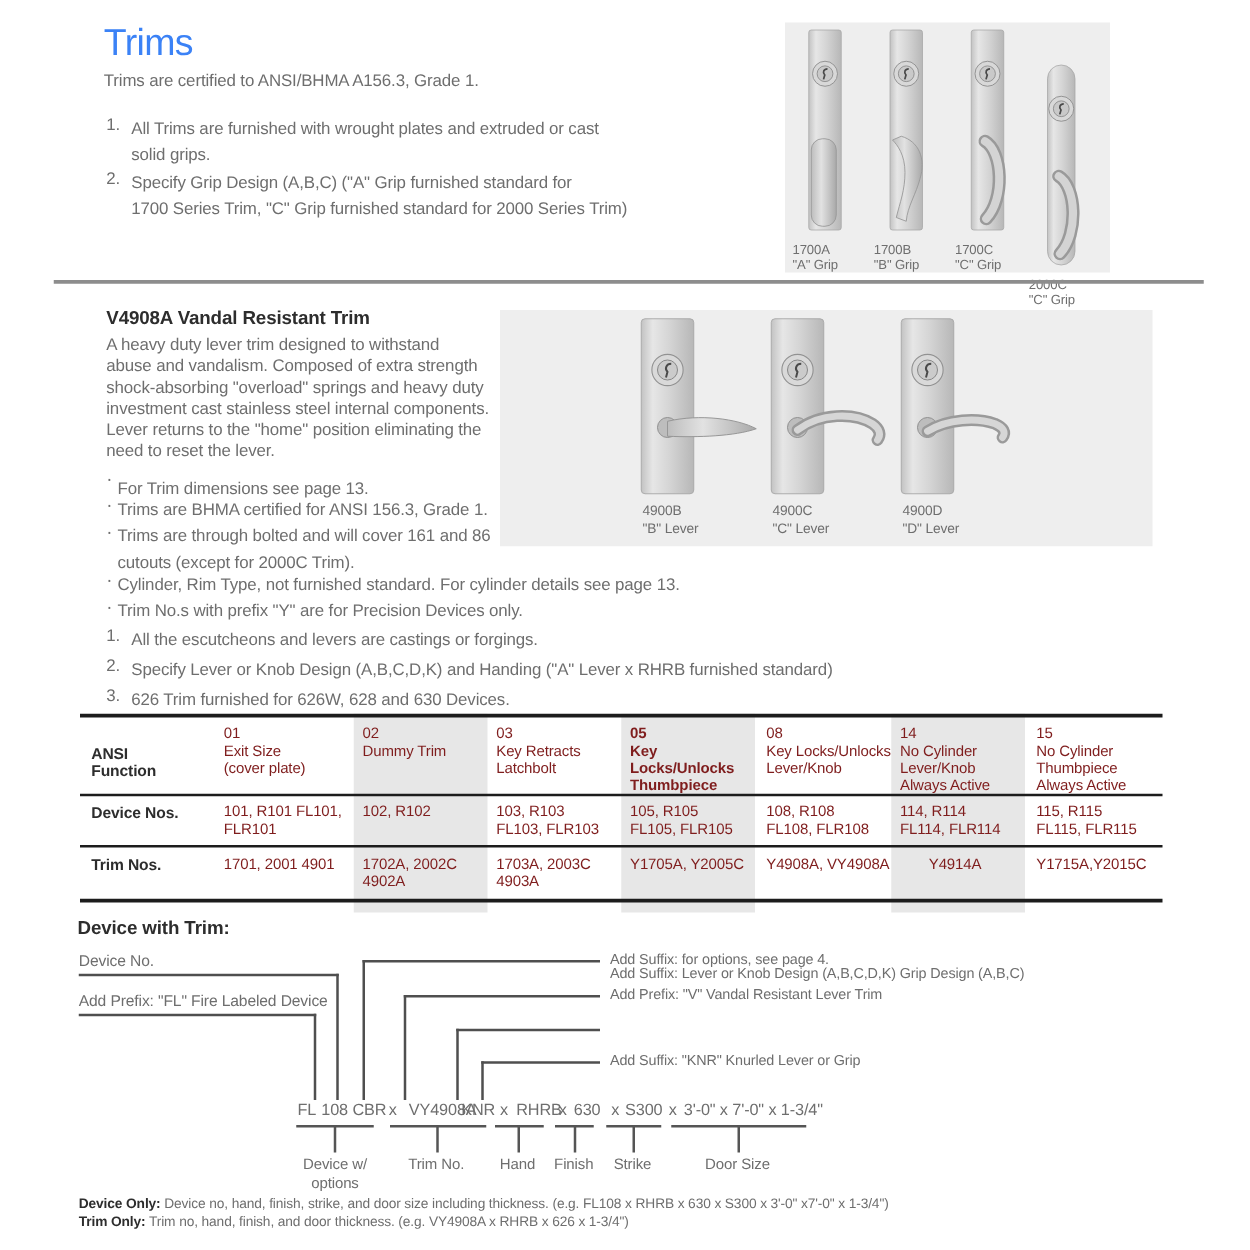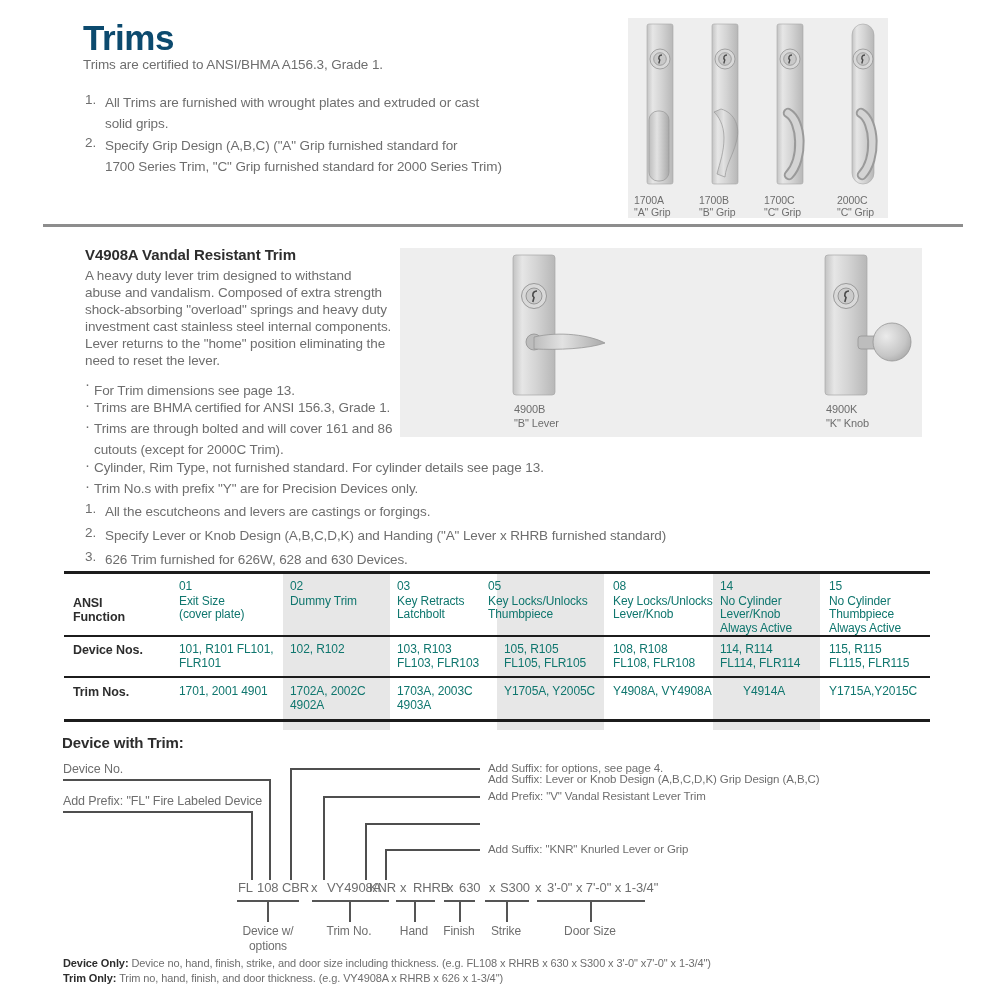--- a/index.html
+++ b/index.html
@@ -2,39 +2,39 @@
 <html><head>
 <meta charset="utf-8">
 <style>
   html,body{margin:0;padding:0;background:#ffffff;}
   .page{
     position:relative;width:1000px;height:1000px;background:#ffffff;overflow:hidden;
     font-family:"Liberation Sans", sans-serif;color:#6e6e6e;letter-spacing:-0.1px;
   }
   .abs{position:absolute;}
   .ml{white-space:pre-line;}
-  .title{font-size:35px;font-weight:bold;color:#0c4a6e;letter-spacing:-0.5px;}
+  .title{font-size:30px;font-weight:normal;color:#3b82f6;letter-spacing:-0.5px;}
   .subtitle{font-size:13.5px;color:#6e6e6e;}
   .body-txt{font-size:13.5px;line-height:17px;color:#6e6e6e;}
   .list-num{font-size:13.5px;color:#6e6e6e;}
   .list-txt{font-size:13.5px;line-height:21px;color:#6e6e6e;}
   .sec-head{font-size:15px;font-weight:bold;color:#2d2d2d;}
   .bullet-dot{font-size:15px;color:#6e6e6e;}
   .bullet-txt{font-size:13.5px;line-height:21px;color:#6e6e6e;}
   .panel{background:#eeeeee;}
   .fig-col{position:absolute;top:0;height:100%;}
   .fig-model{font-size:10.5px;color:#6e6e6e;line-height:12px;}
   .fig-cap{font-size:10.5px;color:#6e6e6e;line-height:12px;}
   .divider{background:#8d8d8d;height:3px;}
   
   .tbl{position:absolute;left:64px;top:571px;width:866px;height:151px;}
   .band{position:absolute;top:0;height:159px;width:107px;background:#e7e7e7;}
   .tbl-border{position:absolute;left:0;width:866px;background:#1c1c1c;}
   .tbl-rowlabel{position:absolute;font-size:12.5px;font-weight:bold;color:#2d2d2d;line-height:14px;}
-  .cell{position:absolute;width:104px;font-size:12px;line-height:13.5px;color:#0f766e;}
+  .cell{position:absolute;width:104px;font-size:12px;line-height:13.5px;color:#7f1d1d;}
   .cell .code{margin-bottom:1px;}
   
   .ord-head{font-size:15px;font-weight:bold;color:#2d2d2d;}
   .callout{font-size:12.5px;color:#6e6e6e;}
   .callout-r{font-size:11.5px;color:#6e6e6e;}
   .hline{position:absolute;height:2px;background:#4f4f4f;}
   .vline{position:absolute;width:2px;background:#4f4f4f;}
   .tok{position:absolute;top:880px;font-size:13px;color:#6e6e6e;white-space:nowrap;}
   .uline{position:absolute;top:900px;height:2px;background:#555555;}
   .tvert{position:absolute;top:900px;height:22px;width:2px;background:#555555;}
@@ -114,21 +114,21 @@
         <circle cx="30" cy="38" r="10" fill="#d8d8d8" stroke="#949494" stroke-width="0.8"></circle>
         <circle cx="30" cy="38" r="6.3" fill="#c9c9c9" stroke="#8a8a8a" stroke-width="0.7"></circle>
         <path d="M32 34 c-3 0 -4.2 3 -2.2 5 l-1 3.5" stroke="#4a4a4a" stroke-width="1.4" fill="none"></path>
         <path d="M28 92 C 42 100, 44 138, 29 154" fill="none" stroke="#9a9a9a" stroke-width="10.5" stroke-linecap="round"></path>
         <path d="M28 92 C 42 100, 44 138, 29 154" fill="none" stroke="#d4d4d4" stroke-width="6.5" stroke-linecap="round"></path>
       </svg>
       <div class="abs fig-model" style="left:6px;top:176px;">1700C</div>
       <div class="abs fig-cap" style="left:6px;top:188px;">"C" Grip</div>
     </div>
 
-    <div class="fig-col" style="left:203px;width:65px;">
+    <div class="fig-col" style="left:189px;width:65px;margin-top:28px;">
       <svg class="abs" style="left:2px;top:3px;" width="60" height="168" viewBox="0 0 60 168">
         <rect x="19" y="3" width="22" height="160" rx="11" fill="url(#gPlate)" stroke="#a6a6a6" stroke-width="0.6"></rect>
         <circle cx="30" cy="38" r="10" fill="#d8d8d8" stroke="#949494" stroke-width="0.8"></circle>
         <circle cx="30" cy="38" r="6.3" fill="#c9c9c9" stroke="#8a8a8a" stroke-width="0.7"></circle>
         <path d="M32 34 c-3 0 -4.2 3 -2.2 5 l-1 3.5" stroke="#4a4a4a" stroke-width="1.4" fill="none"></path>
         <path d="M28 92 C 42 100, 44 138, 29 154" fill="none" stroke="#9a9a9a" stroke-width="10.5" stroke-linecap="round"></path>
         <path d="M28 92 C 42 100, 44 138, 29 154" fill="none" stroke="#d4d4d4" stroke-width="6.5" stroke-linecap="round"></path>
       </svg>
       <div class="abs fig-model" style="left:6px;top:176px;">2000C</div>
       <div class="abs fig-cap" style="left:6px;top:188px;">"C" Grip</div>
@@ -189,34 +189,48 @@
         <circle cx="26" cy="44" r="12.5" fill="#d9d9d9" stroke="#929292" stroke-width="0.9"></circle>
         <circle cx="26" cy="44" r="8" fill="#cbcbcb" stroke="#888888" stroke-width="0.8"></circle>
         <path d="M29 39 c-4 0 -5.5 4 -3 6.5 l-1.2 4.5" stroke="#4a4a4a" stroke-width="1.6" fill="none"></path>
         <circle cx="26" cy="90" r="8" fill="#bdbdbd" stroke="#909090" stroke-width="0.8"></circle>
         <path d="M26 85 C 52 79, 82 83, 97 91 C 80 97, 50 98, 26 97 Z" fill="url(#gGrip)" stroke="#979797" stroke-width="0.8"></path>
       </svg>
       <div class="abs fig-model" style="left:8px;top:155px;font-size:11px;">4900B</div>
       <div class="abs fig-cap" style="left:8px;top:169px;font-size:11px;">"B" Lever</div>
     </div>
 
-
-
-    <div class="fig-col" style="left:418px;width:104px;">
+    <div class="fig-col" style="left:210px;width:104px;">
       <svg class="abs" style="left:2px;top:4px;" width="100" height="146" viewBox="0 0 100 146">
         <rect x="5" y="3" width="42" height="140" rx="3" fill="url(#gPlate)" stroke="#a6a6a6" stroke-width="0.7"></rect>
         <circle cx="26" cy="44" r="12.5" fill="#d9d9d9" stroke="#929292" stroke-width="0.9"></circle>
         <circle cx="26" cy="44" r="8" fill="#cbcbcb" stroke="#888888" stroke-width="0.8"></circle>
         <path d="M29 39 c-4 0 -5.5 4 -3 6.5 l-1.2 4.5" stroke="#4a4a4a" stroke-width="1.6" fill="none"></path>
-        <rect x="38" y="84" width="20" height="13" rx="3" fill="#bdbdbd" stroke="#909090" stroke-width="0.7"></rect>
-        <circle cx="72" cy="90" r="19" fill="url(#gKnob)" stroke="#949494" stroke-width="0.8"></circle>
-      </svg>
-      <div class="abs fig-model" style="left:8px;top:155px;font-size:11px;">4900K</div>
-      <div class="abs fig-cap" style="left:8px;top:169px;font-size:11px;">"K" Knob</div>
-    </div>
+        <circle cx="26" cy="90" r="8" fill="#bdbdbd" stroke="#909090" stroke-width="0.8"></circle>
+        <path d="M26 92 C 44 78, 72 78, 86 87 C 92 91, 93 96, 90 100" fill="none" stroke="#9a9a9a" stroke-width="9.5" stroke-linecap="round"></path>
+        <path d="M26 92 C 44 78, 72 78, 86 87 C 92 91, 93 96, 90 100" fill="none" stroke="#d6d6d6" stroke-width="5.5" stroke-linecap="round"></path>
+      </svg>
+      <div class="abs fig-model" style="left:8px;top:155px;font-size:11px;">4900C</div>
+      <div class="abs fig-cap" style="left:8px;top:169px;font-size:11px;">"C" Lever</div>
+    </div>
+
+    <div class="fig-col" style="left:314px;width:104px;">
+      <svg class="abs" style="left:2px;top:4px;" width="100" height="146" viewBox="0 0 100 146">
+        <rect x="5" y="3" width="42" height="140" rx="3" fill="url(#gPlate)" stroke="#a6a6a6" stroke-width="0.7"></rect>
+        <circle cx="26" cy="44" r="12.5" fill="#d9d9d9" stroke="#929292" stroke-width="0.9"></circle>
+        <circle cx="26" cy="44" r="8" fill="#cbcbcb" stroke="#888888" stroke-width="0.8"></circle>
+        <path d="M29 39 c-4 0 -5.5 4 -3 6.5 l-1.2 4.5" stroke="#4a4a4a" stroke-width="1.6" fill="none"></path>
+        <circle cx="26" cy="90" r="8" fill="#bdbdbd" stroke="#909090" stroke-width="0.8"></circle>
+        <path d="M26 93 C 42 83, 66 82, 80 87 C 87 90, 89 94, 86 98" fill="none" stroke="#9a9a9a" stroke-width="9.5" stroke-linecap="round"></path>
+        <path d="M26 93 C 42 83, 66 82, 80 87 C 87 90, 89 94, 86 98" fill="none" stroke="#d6d6d6" stroke-width="5.5" stroke-linecap="round"></path>
+      </svg>
+      <div class="abs fig-model" style="left:8px;top:155px;font-size:11px;">4900D</div>
+      <div class="abs fig-cap" style="left:8px;top:169px;font-size:11px;">"D" Lever</div>
+    </div>
+
   </div>
 
   <div class="tbl">
     <div class="band" style="left:219px;"></div>
     <div class="band" style="left:433px;"></div>
     <div class="band" style="left:649px;"></div>
 
     <div class="tbl-border" style="top:0;height:3px;"></div>
     <div class="tbl-border" style="top:64px;height:2px;"></div>
     <div class="tbl-border" style="top:105px;height:2px;"></div>
@@ -234,21 +248,21 @@
     </div>
     <div class="cell" style="left:226px;top:9px;">
       <div class="code">02</div>
       <div class="ml">Dummy Trim</div>
     </div>
     <div class="cell" style="left:333px;top:9px;">
       <div class="code">03</div>
       <div class="ml">Key Retracts
 Latchbolt</div>
     </div>
-    <div class="cell" style="left:424px;top:9px;">
+    <div class="cell" style="left:440px;top:9px;font-weight:bold;">
       <div class="code">05</div>
       <div class="ml">Key Locks/Unlocks
 Thumbpiece</div>
     </div>
     <div class="cell" style="left:549px;top:9px;">
       <div class="code">08</div>
       <div class="ml">Key Locks/Unlocks
 Lever/Knob</div>
     </div>
     <div class="cell" style="left:656px;top:9px;">

